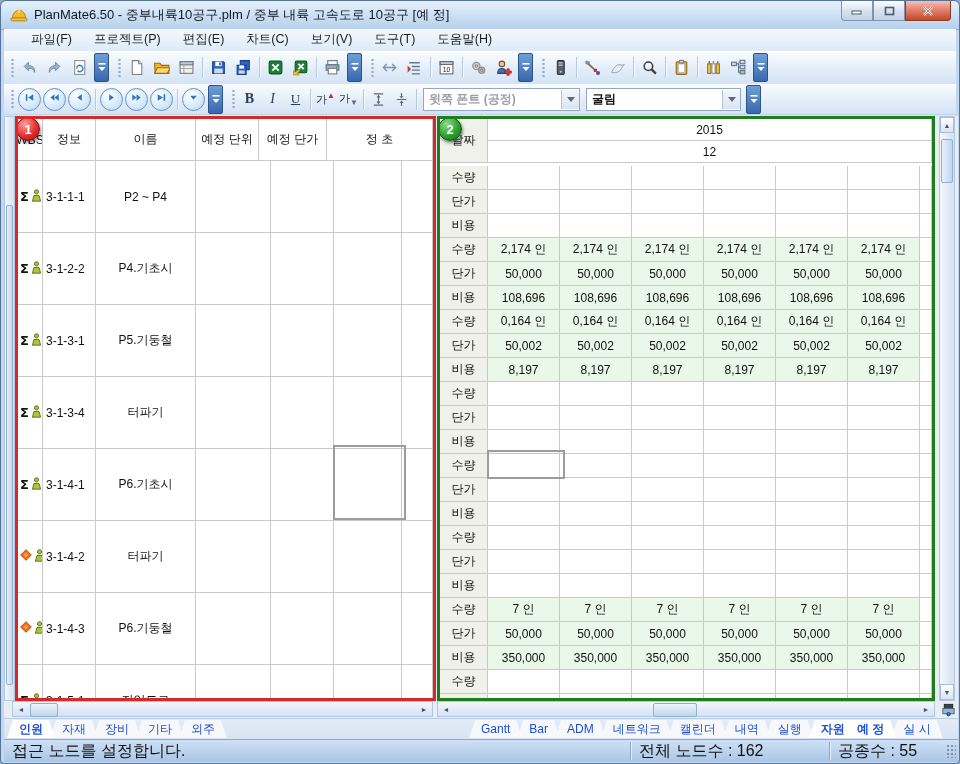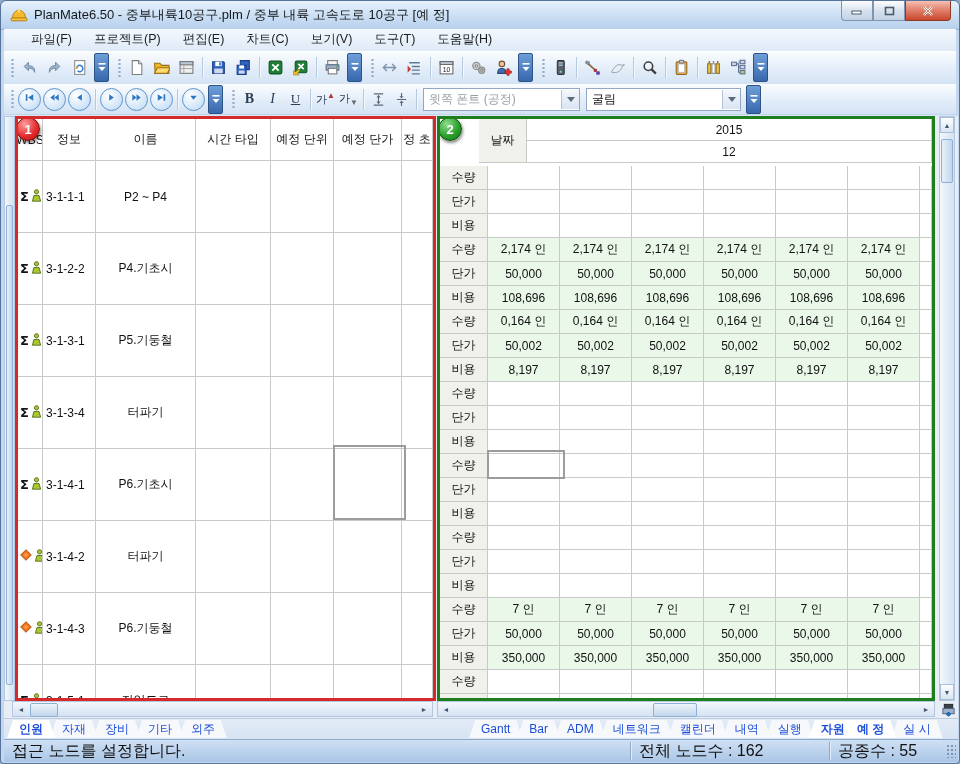--- a/index.html
+++ b/index.html
@@ -35,21 +35,21 @@
     background:linear-gradient(#6f9fd8,#3868ad);border:1px solid #2d5286;}
   .navbtn{width:21px;height:21px;border-radius:50%;border:1px solid #5f93c8;margin:0 1px;
     background:radial-gradient(circle at 35% 30%,#ffffff,#cfe4f8 70%,#b5d2ef);display:inline-flex;align-items:center;justify-content:center;}
   .fmtbtn{width:23px;height:23px;display:inline-flex;align-items:center;justify-content:center;color:#2c3e55;}
   .fmtbtn .b{font-weight:bold;font-size:14px;font-family:"Liberation Serif",serif;}
   .fmtbtn .i{font-style:italic;font-size:14px;font-family:"Liberation Serif",serif;}
   .fmtbtn .u{text-decoration:underline;font-size:13px;font-family:"Liberation Serif",serif;}
   .fmtbtn .ga{font-size:11px;} .fmtbtn sup{font-size:8px;color:#a33;} .fmtbtn sub{font-size:8px;color:#667;}
   .combo{display:inline-flex;align-items:center;height:21px;border:1px solid #93a8c6;background:#fff;
     font-size:12px;padding-left:5px;margin:0 3px;position:relative;}
-  .combo .ctext{flex:1;white-space:nowrap;overflow:hidden;}
+  .combo .ctext{flex:1;white-space:nowrap;overflow:hidden;font-weight:bold;}
   .combo .carrow{width:17px;height:19px;margin-left:4px;background:linear-gradient(#f4f7fb,#d9e4f2);
     border-left:1px solid #b3c4da;display:flex;align-items:center;justify-content:center;}
   .tri-down{width:0;height:0;border-left:4px solid rgba(0,0,0,0);border-right:4px solid rgba(0,0,0,0);border-top:5px solid #5a6a7e;}
   .combo.disabled .ctext{color:#9aa0a8;}
   
   .main{position:absolute;left:3px;top:115px;width:954px;height:585px;background:#e9eef5;}
   .vscroll{position:absolute;top:0;height:585px;background:linear-gradient(90deg,#f3f7fc,#d4e2f2);border:1px solid #b3c8e0;box-sizing:border-box;}
   .vs-left{left:0;width:11px;}
   .vs-right{left:935px;width:16px;}
   .vthumb{position:absolute;left:1px;right:1px;background:linear-gradient(90deg,#e8f1fa,#c2d6ec);border:1px solid #8fafd4;border-radius:2px;}
@@ -503,21 +503,20 @@
   <div class="main">
     <div class="vscroll vs-left">
       <div class="vthumb" style="top:88px;height:478px;"></div>
     </div>
 
     <div class="panel left-panel" id="left-panel">
         <div class="grid-row lt-head" style="height: 42px;">
           <div class="cell" style="width: 25px;">WBS</div>
           <div class="cell" style="width: 53px;">정보</div>
           <div class="cell" style="width: 100px;">이름</div>
-          <div class="cell" style="width: 75px;">시간 타입</div>
           <div class="cell" style="width: 63px;">예정 단위</div>
           <div class="cell" style="width: 68px;">예정 단가</div>
           <div class="cell" style="width: auto; flex: 1 1 0%;">정 초</div>
         </div>
         <div class="grid-row" style="height: 72px;">
           <div class="cell iconcell" style="width: 25px;">
             <span class="sigma">Σ</span>
             <span><svg viewBox="0 0 12 14" width="11" height="13">
                 <circle cx="6" cy="3" r="2.3" fill="#a8c832" stroke="#55701c"></circle>
                 <path d="M1.5 13.2 3.2 7h5.6l1.7 6.2z" fill="#a8c832" stroke="#55701c"></path>
@@ -639,21 +638,21 @@
           <div class="cell" style="width: 75px;"></div>
           <div class="cell" style="width: 63px;"></div>
           <div class="cell" style="width: 68px;"></div>
           <div class="cell" style="width: auto; flex: 1 1 0%;"></div>
         </div>
         <div class="focus-box" style="left: 315px; top: 326px; width: 69px; height: 71px; position: absolute;"></div>
         <div class="badge red" style="left: -2px; top: -2px;">1</div>
       </div>
 
     <div class="panel right-panel" id="right-panel">
-        <div class="grid-row" style="height: 47px; padding-left: 39px;">
+        <div class="grid-row" style="height: 47px;">
           <div class="cell rt-label" style="width: 48px; height: 44px;">날짜</div>
           <div style="flex: 1 1 0%; display: flex; flex-direction: column;">
             <div class="cell" style="height: 22px; width: auto;">2015</div>
             <div class="cell" style="height: 22px; width: auto;">12</div>
           </div>
         </div>
         <div class="grid-row" style="height: 24px;">
           <div class="cell rt-label" style="width: 48px;">수량</div>
           <div class="cell rt-val" style="width: 72px;"></div>
           <div class="cell rt-val" style="width: 72px;"></div>

